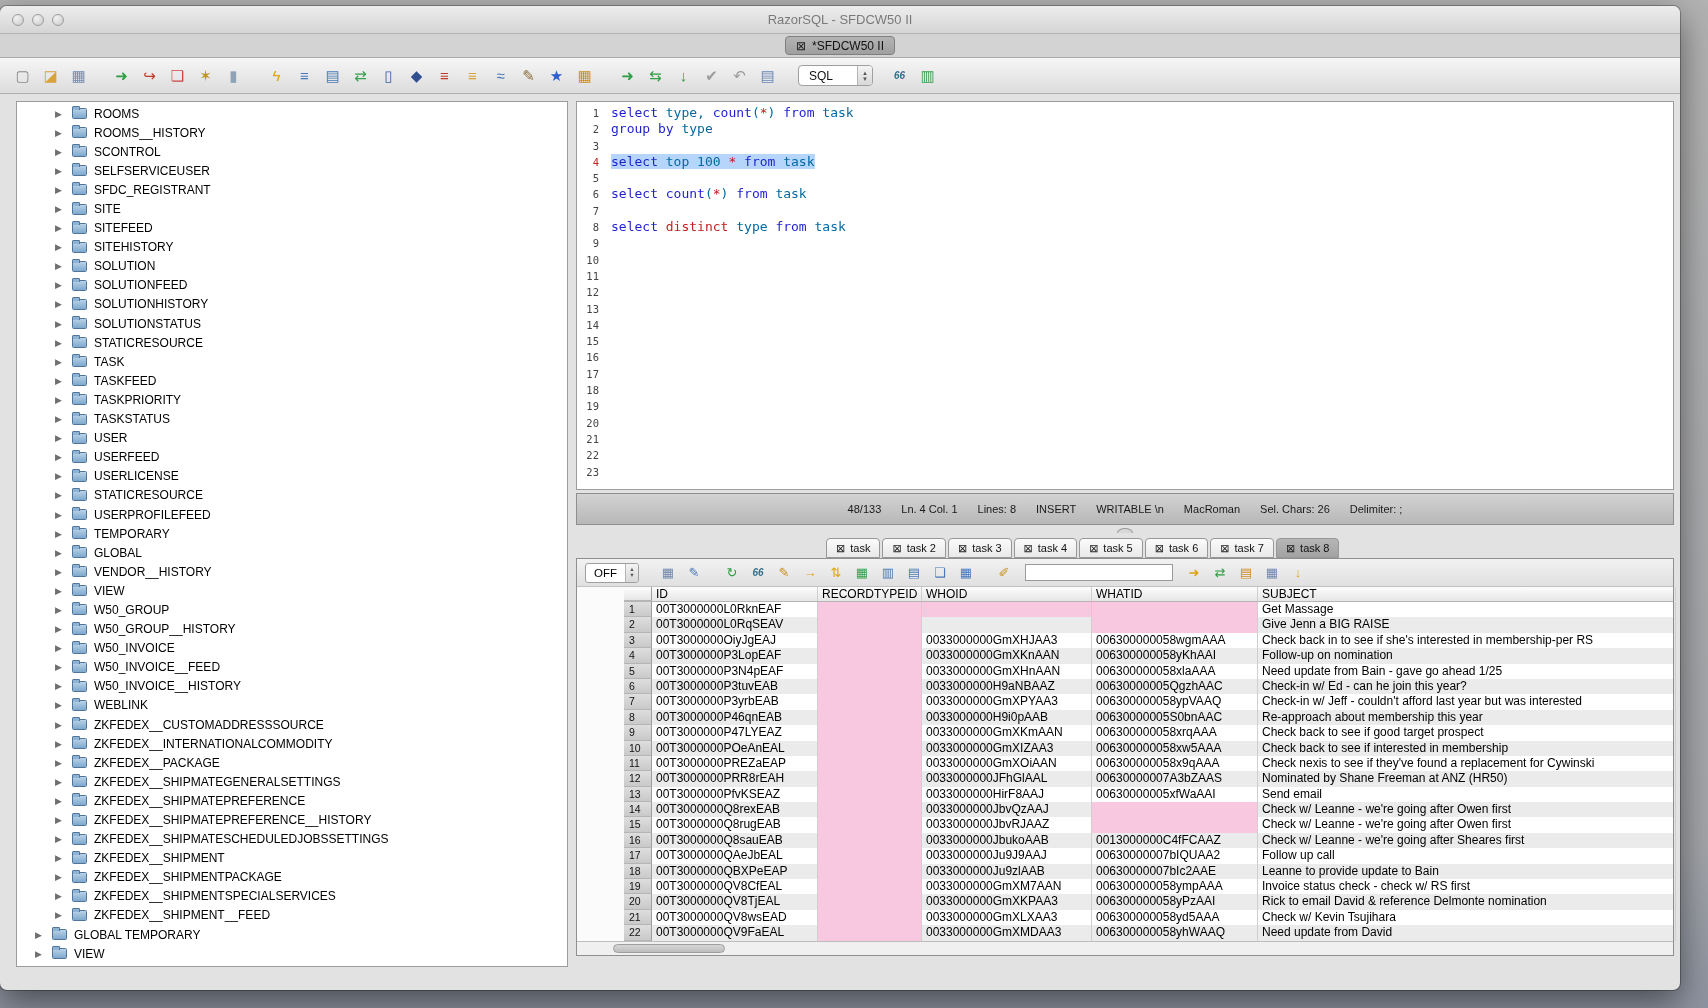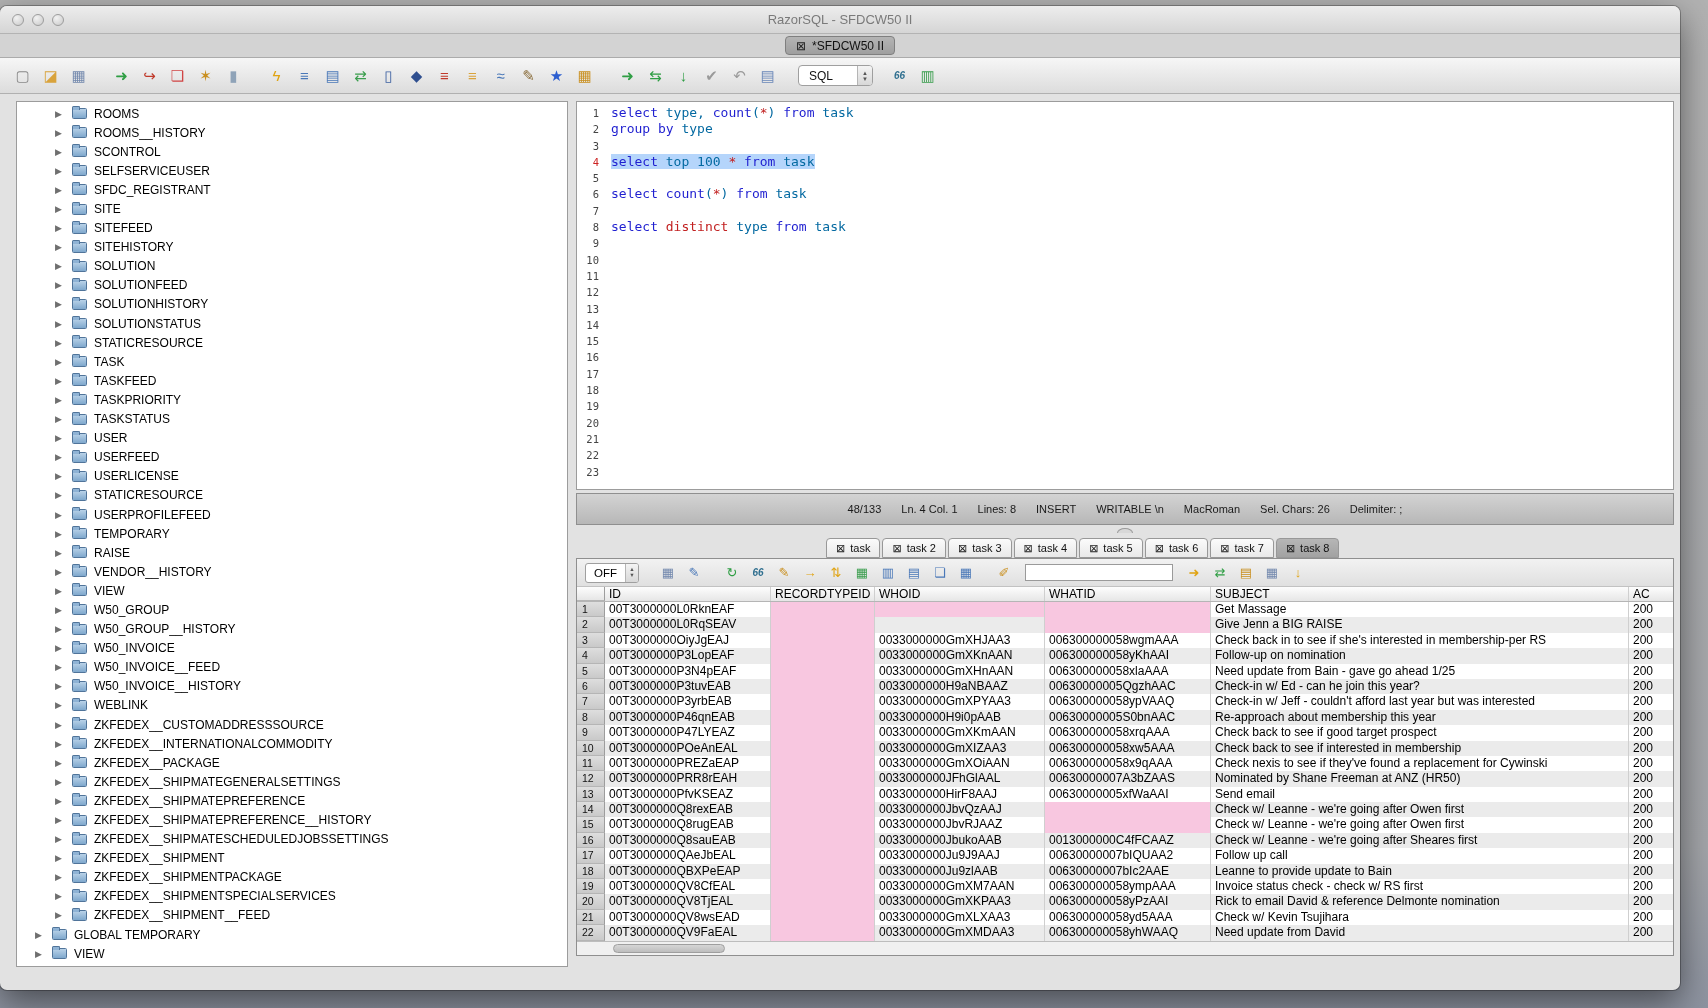--- a/index.html
+++ b/index.html
@@ -95,21 +95,21 @@
   .limitcombo { display:flex; height:20px; background:#fff; border:1px solid #9f9f9f;
     border-radius:3px; overflow:hidden; margin-right:14px; }
   .limitcombo .cval { padding:8px 8px; font-size:11.5px; display:flex; align-items:center; min-width:34px;}
   .limitcombo .stepper { width:13px; border-left:1px solid #b5b5b5;
     background:linear-gradient(#f4f4f4,#d8d8d8); display:flex; flex-direction:column;
     align-items:center; justify-content:center; font-size:5.5px; color:#555; line-height:5.5px; }
   .searchbox { width:148px; height:17px; border:1px solid #9a9a9a; background:#fff;
     font-size:11px; padding:0 4px; margin:0 6px; }
 
   
-  .grid { font-size:12px; color:#000; }
+  .grid { font-size:12px; color:#000;margin-left:47px; }
   .grow { display:flex; height:15.4px; line-height:15.2px; background:#fff; }
   .grow.even { background:#ebebeb; }
   .grow.head { height:15px; background:linear-gradient(#fdfdfd,#e6e6e6);
     border-bottom:1px solid #b5b5b5; font-size:12px; }
   .gc { padding:0 4px; border-right:1px solid #cfcfcf; overflow:hidden;
     white-space:nowrap; flex:0 0 auto; }
   .gc.null { background:#f8c7e0; }
   .c-num { flex-basis:28px; background:linear-gradient(#dedede,#c9c9c9);
     border-right:1px solid #9d9d9d; border-bottom:1px solid #b5b5b5;
     font-size:10.5px; text-align:left; padding-left:5px; color:#111; }
@@ -367,21 +367,21 @@
           <span>USERPROFILEFEED</span>
         </div>
         <div class="trow lv1">
           <span class="tri">▶</span>
           <span class="folder"></span>
           <span>TEMPORARY</span>
         </div>
         <div class="trow lv1">
           <span class="tri">▶</span>
           <span class="folder"></span>
-          <span>RAISE</span>
+          <span>GLOBAL</span>
         </div>
         <div class="trow lv1">
           <span class="tri">▶</span>
           <span class="folder"></span>
           <span>VENDOR__HISTORY</span>
         </div>
         <div class="trow lv1">
           <span class="tri">▶</span>
           <span class="folder"></span>
           <span>VIEW</span>

